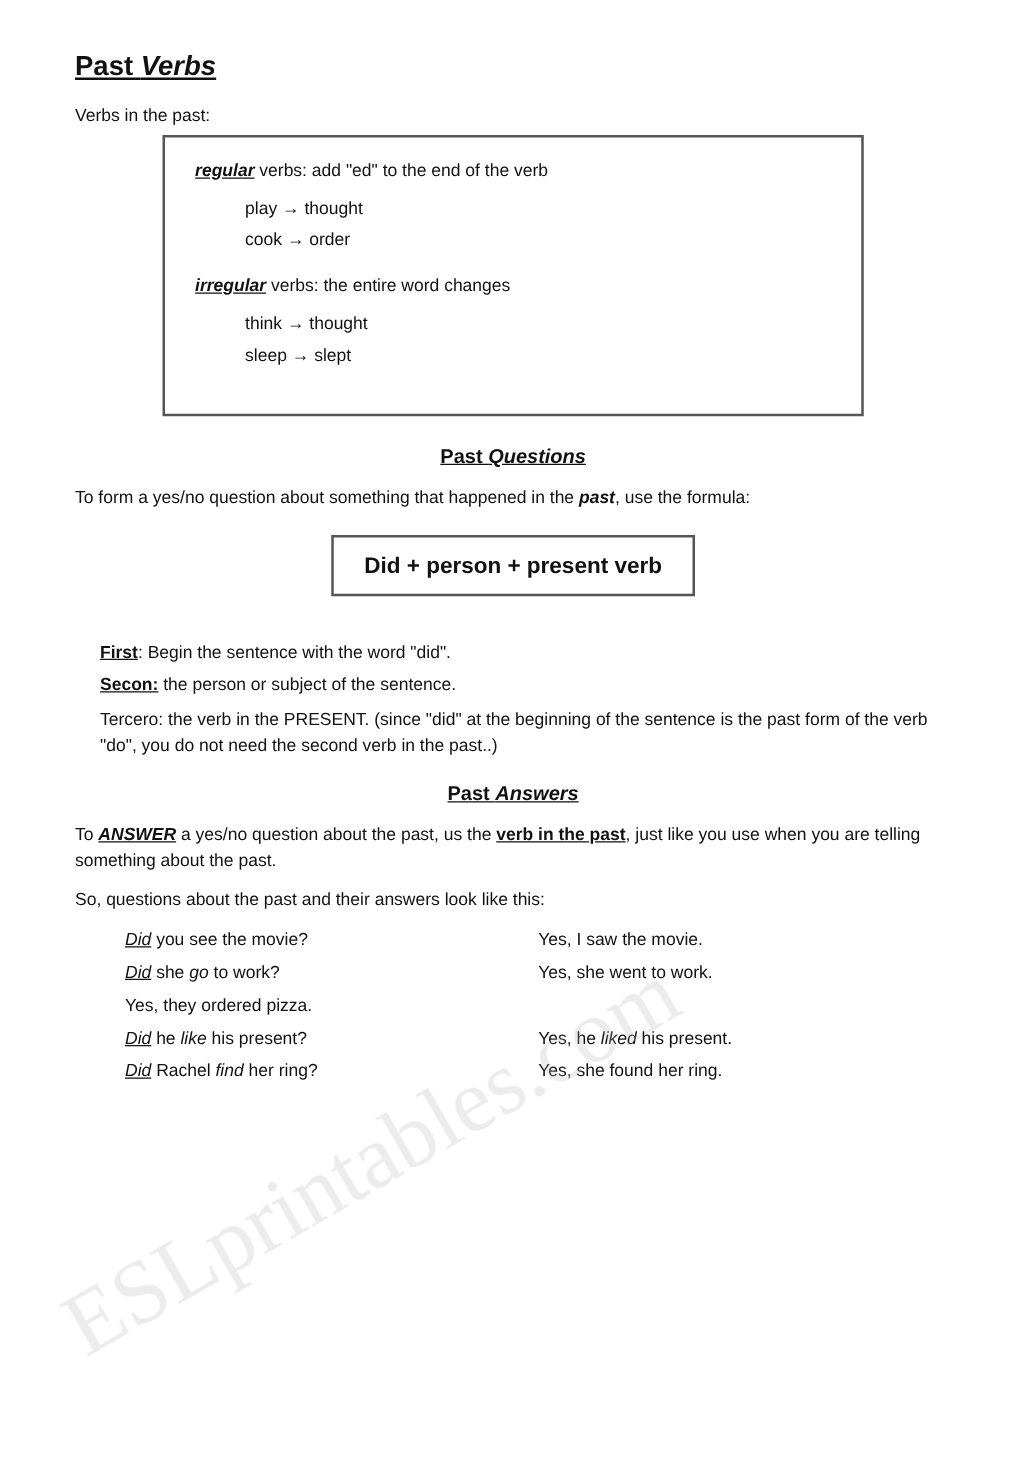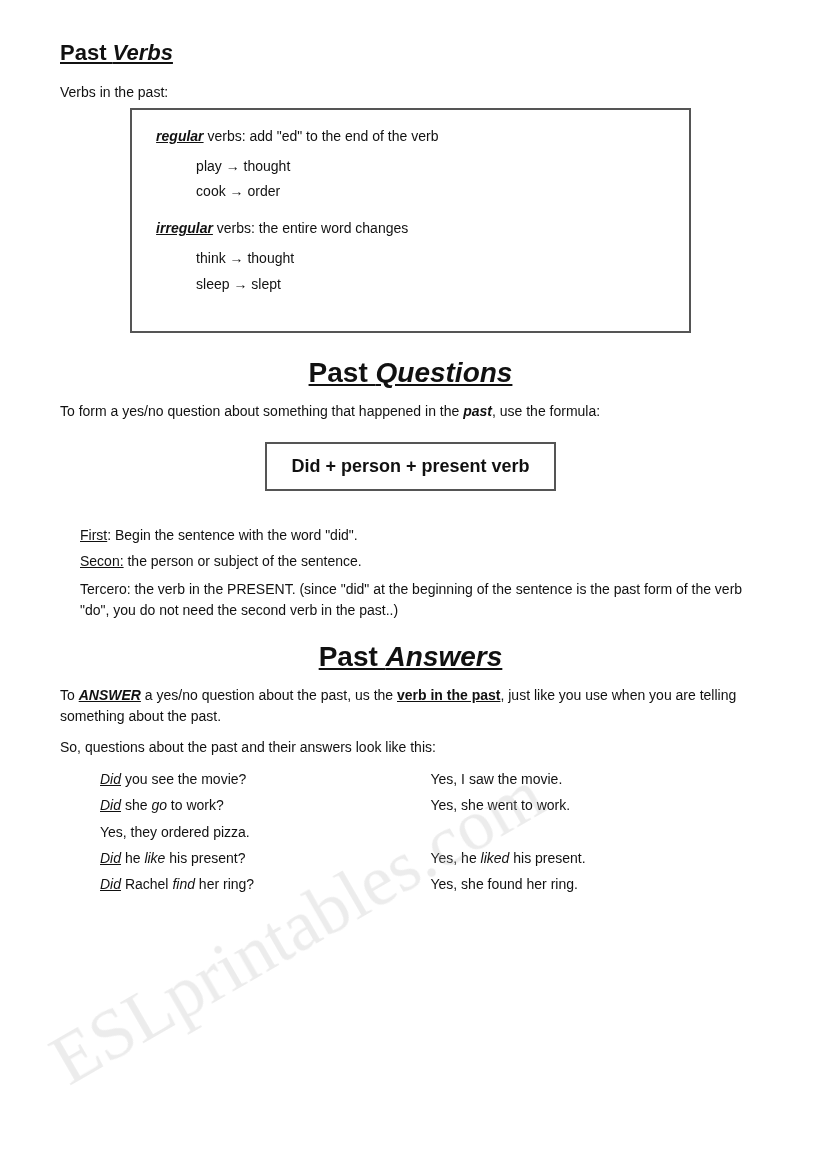--- a/index.html
+++ b/index.html
@@ -64,37 +64,37 @@
       width: auto;
     }
 
     .formula-wrapper {
       text-align: center;
       margin-bottom: 18px;
     }
 
     .section-title {
       text-align: center;
-      font-size: 28px;
+      font-size: 16px;
       font-weight: bold;
       text-decoration: underline;
       margin: 20px 0 12px 0;
     }
     .section-title .italic-part {
       font-style: italic;
     }
 
     .step-paragraph {
       font-size: 14px;
       margin-bottom: 10px;
       margin-left: 20px;
     }
     .step-paragraph .step-label {
       text-decoration: underline;
-      font-weight: normal;
+      font-weight: bold;
     }
 
     .long-paragraph {
       font-size: 14px;
       margin-bottom: 10px;
       margin-left: 20px;
       line-height: 1.5;
     }
 
     .answer-intro {

